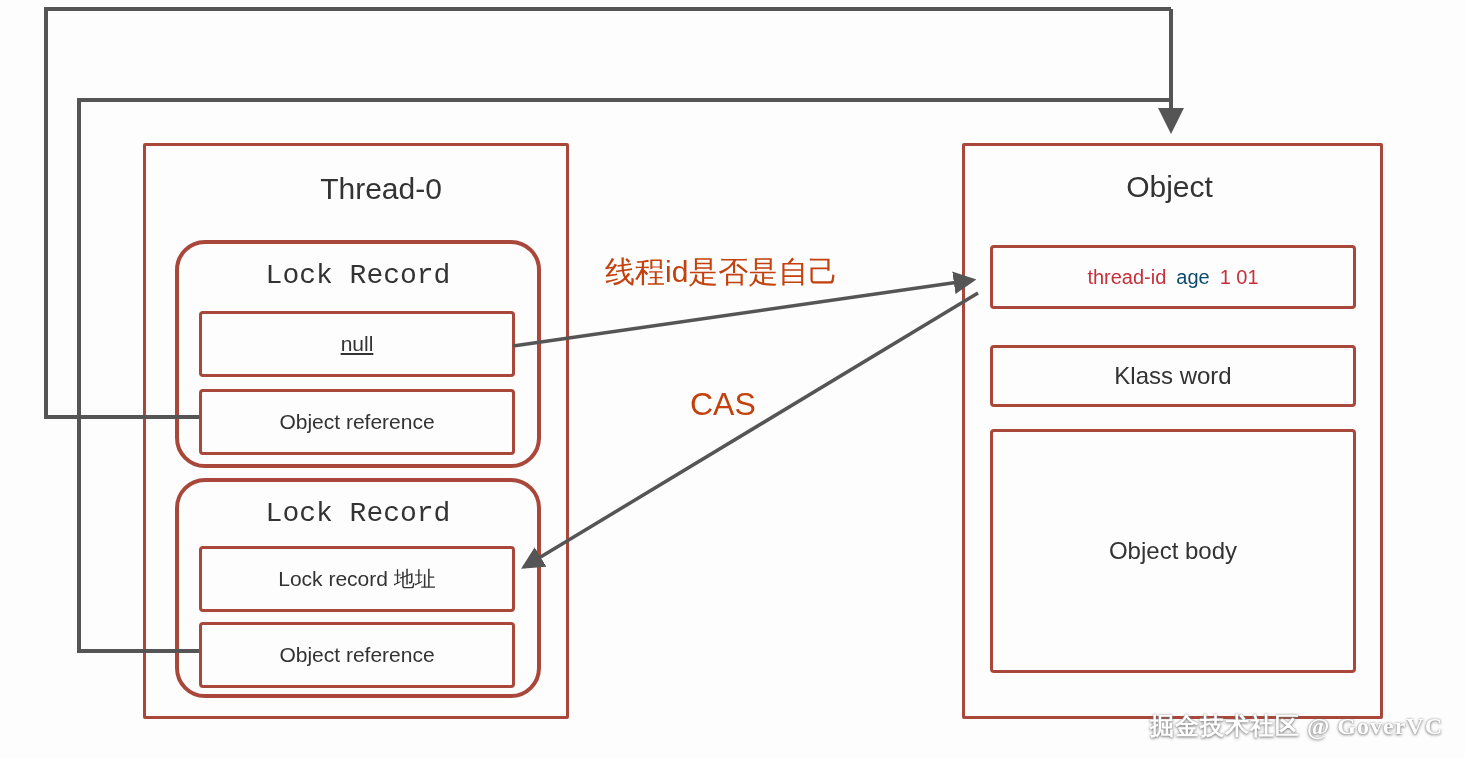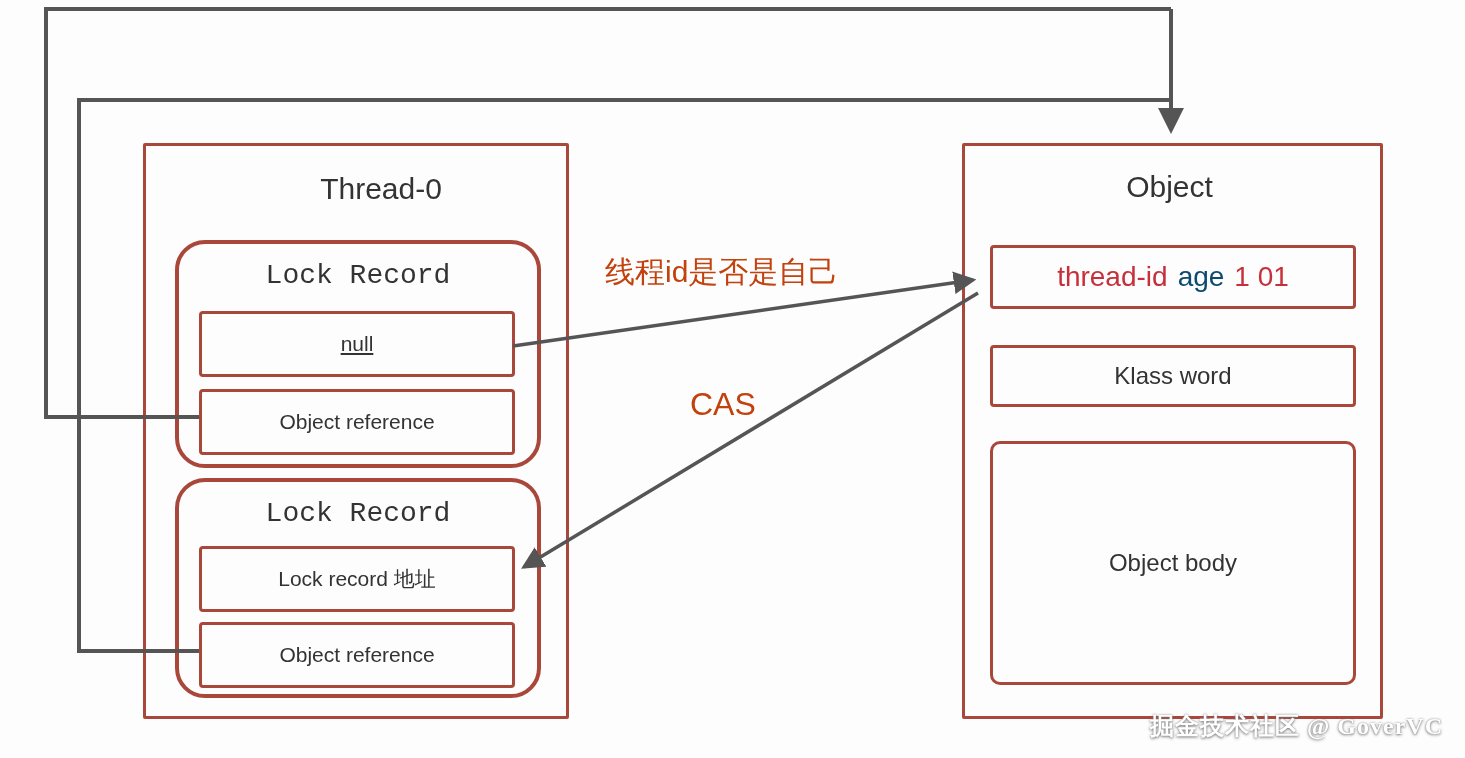--- a/index.html
+++ b/index.html
@@ -42,21 +42,21 @@
     border:3px solid #a8473a;
     border-radius:4px;
     background:#fdfdfd;
     display:flex;
     align-items:center;
     justify-content:center;
     font-size:21px;
     color:#333333;
   }
   .obj-header{
-    font-size:28px;
+    font-size:20px;
   }
   .obj-header span{margin:0 5px;}
   .red-text{color:#c5303a;}
   .dark-text{color:#0c4a6e;}
   .arrow-label{
     position:absolute;
     font-size:30px;
     color:#c2410c;
     white-space:nowrap;
   }
@@ -116,21 +116,21 @@
   <div class="slot obj-header" style="left:990px;top:245px;width:360px;height:58px;">
     <span class="red-text">thread-id</span>
     <span class="dark-text">age</span>
     <span class="red-text">1 01</span>
   </div>
 
   <div class="slot" style="left:990px;top:345px;width:360px;height:56px;font-size:24px;">
     <span>Klass word</span>
   </div>
 
-  <div class="slot" style="left:990px;top:441px;width:360px;height:238px;font-size:24px;border-radius:10px;">
+  <div class="slot" style="left:990px;top:429px;width:360px;height:238px;font-size:24px;">
     <span>Object body</span>
   </div>
 
   <div class="arrow-label" style="left:605px;top:252px;">线程id是否是自己</div>
   <div class="arrow-label cas-label" style="left:690px;top:386px;">CAS</div>
 
   <svg class="wires" viewBox="0 0 1465 758">
     <defs>
       <marker id="arrowhead" viewBox="0 0 10 10" refX="8.5" refY="5" markerWidth="6.5" markerHeight="6.5" orient="auto-start-reverse">
         <path d="M0 0 L10 5 L0 10 z" fill="#555555"></path>

